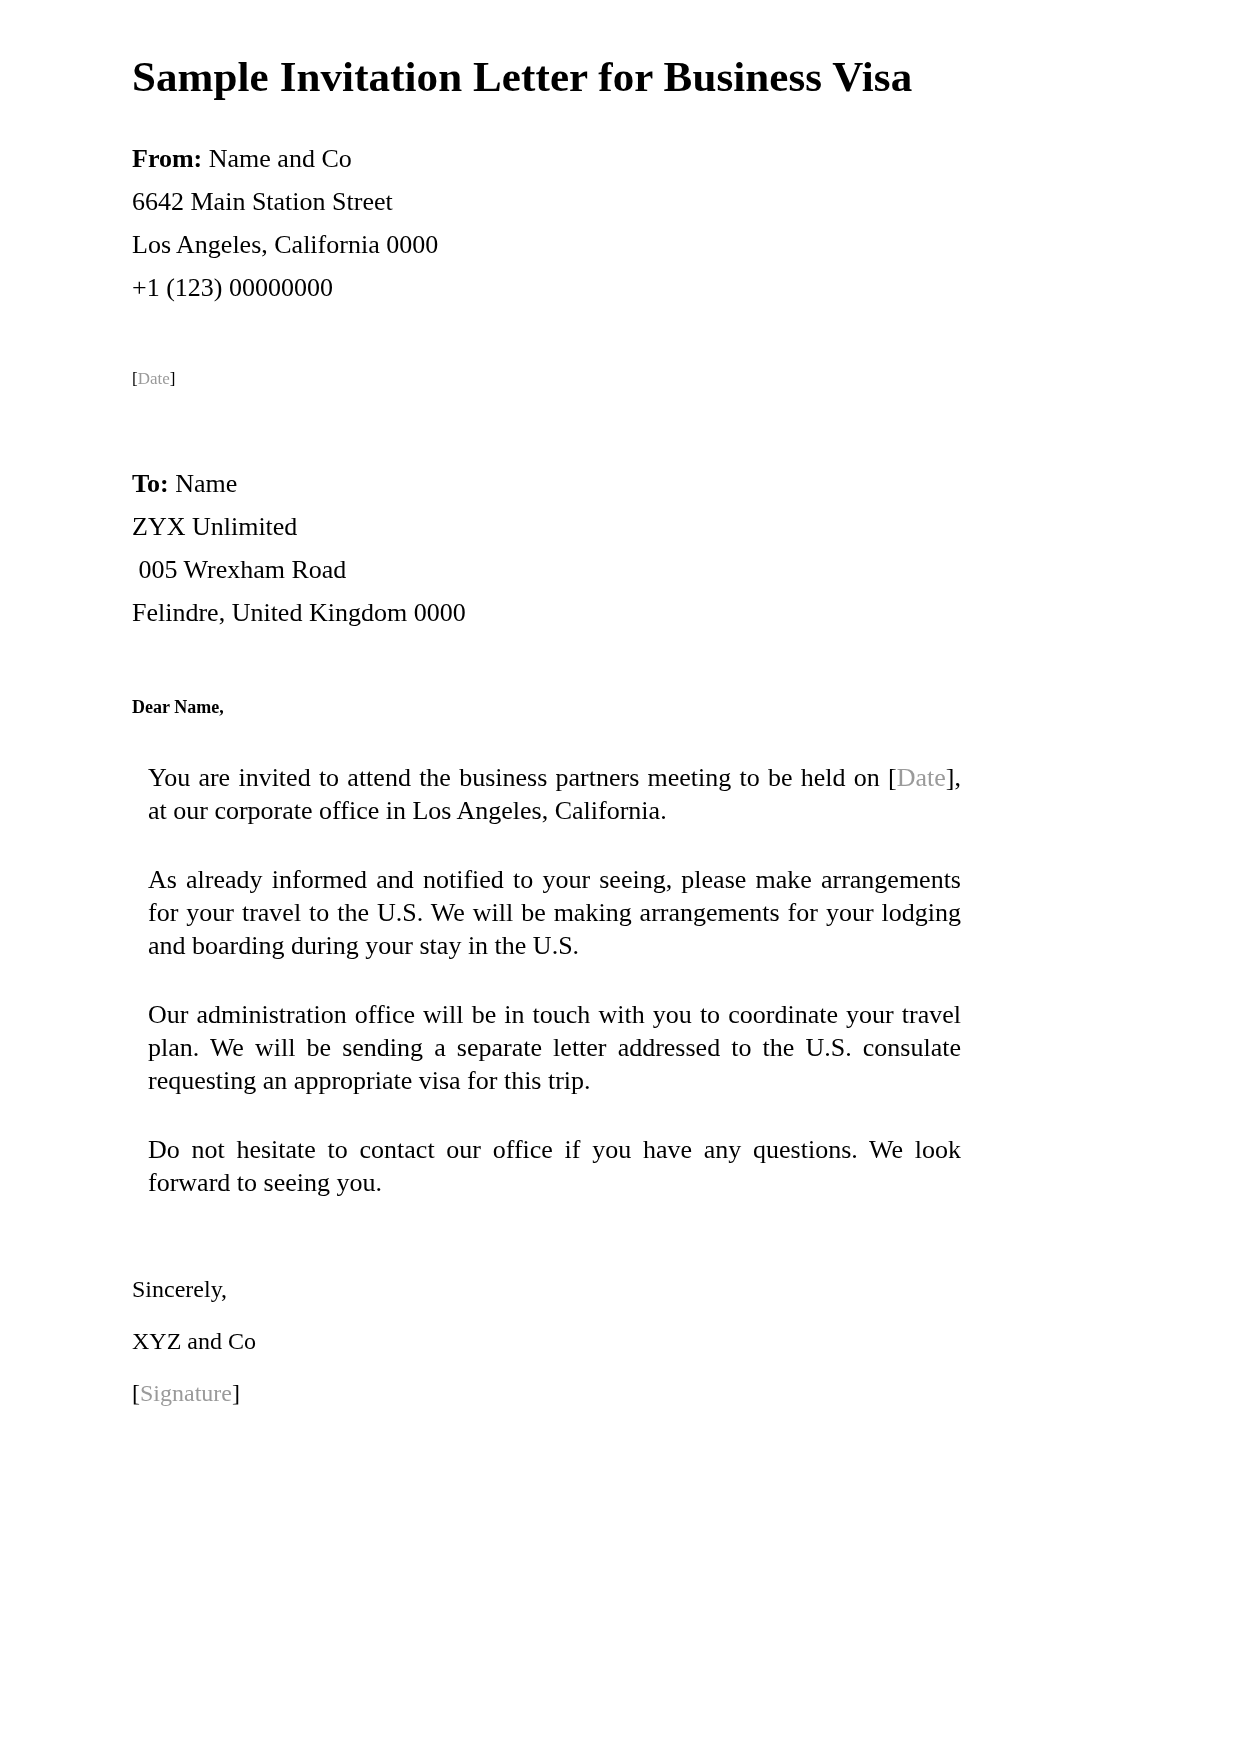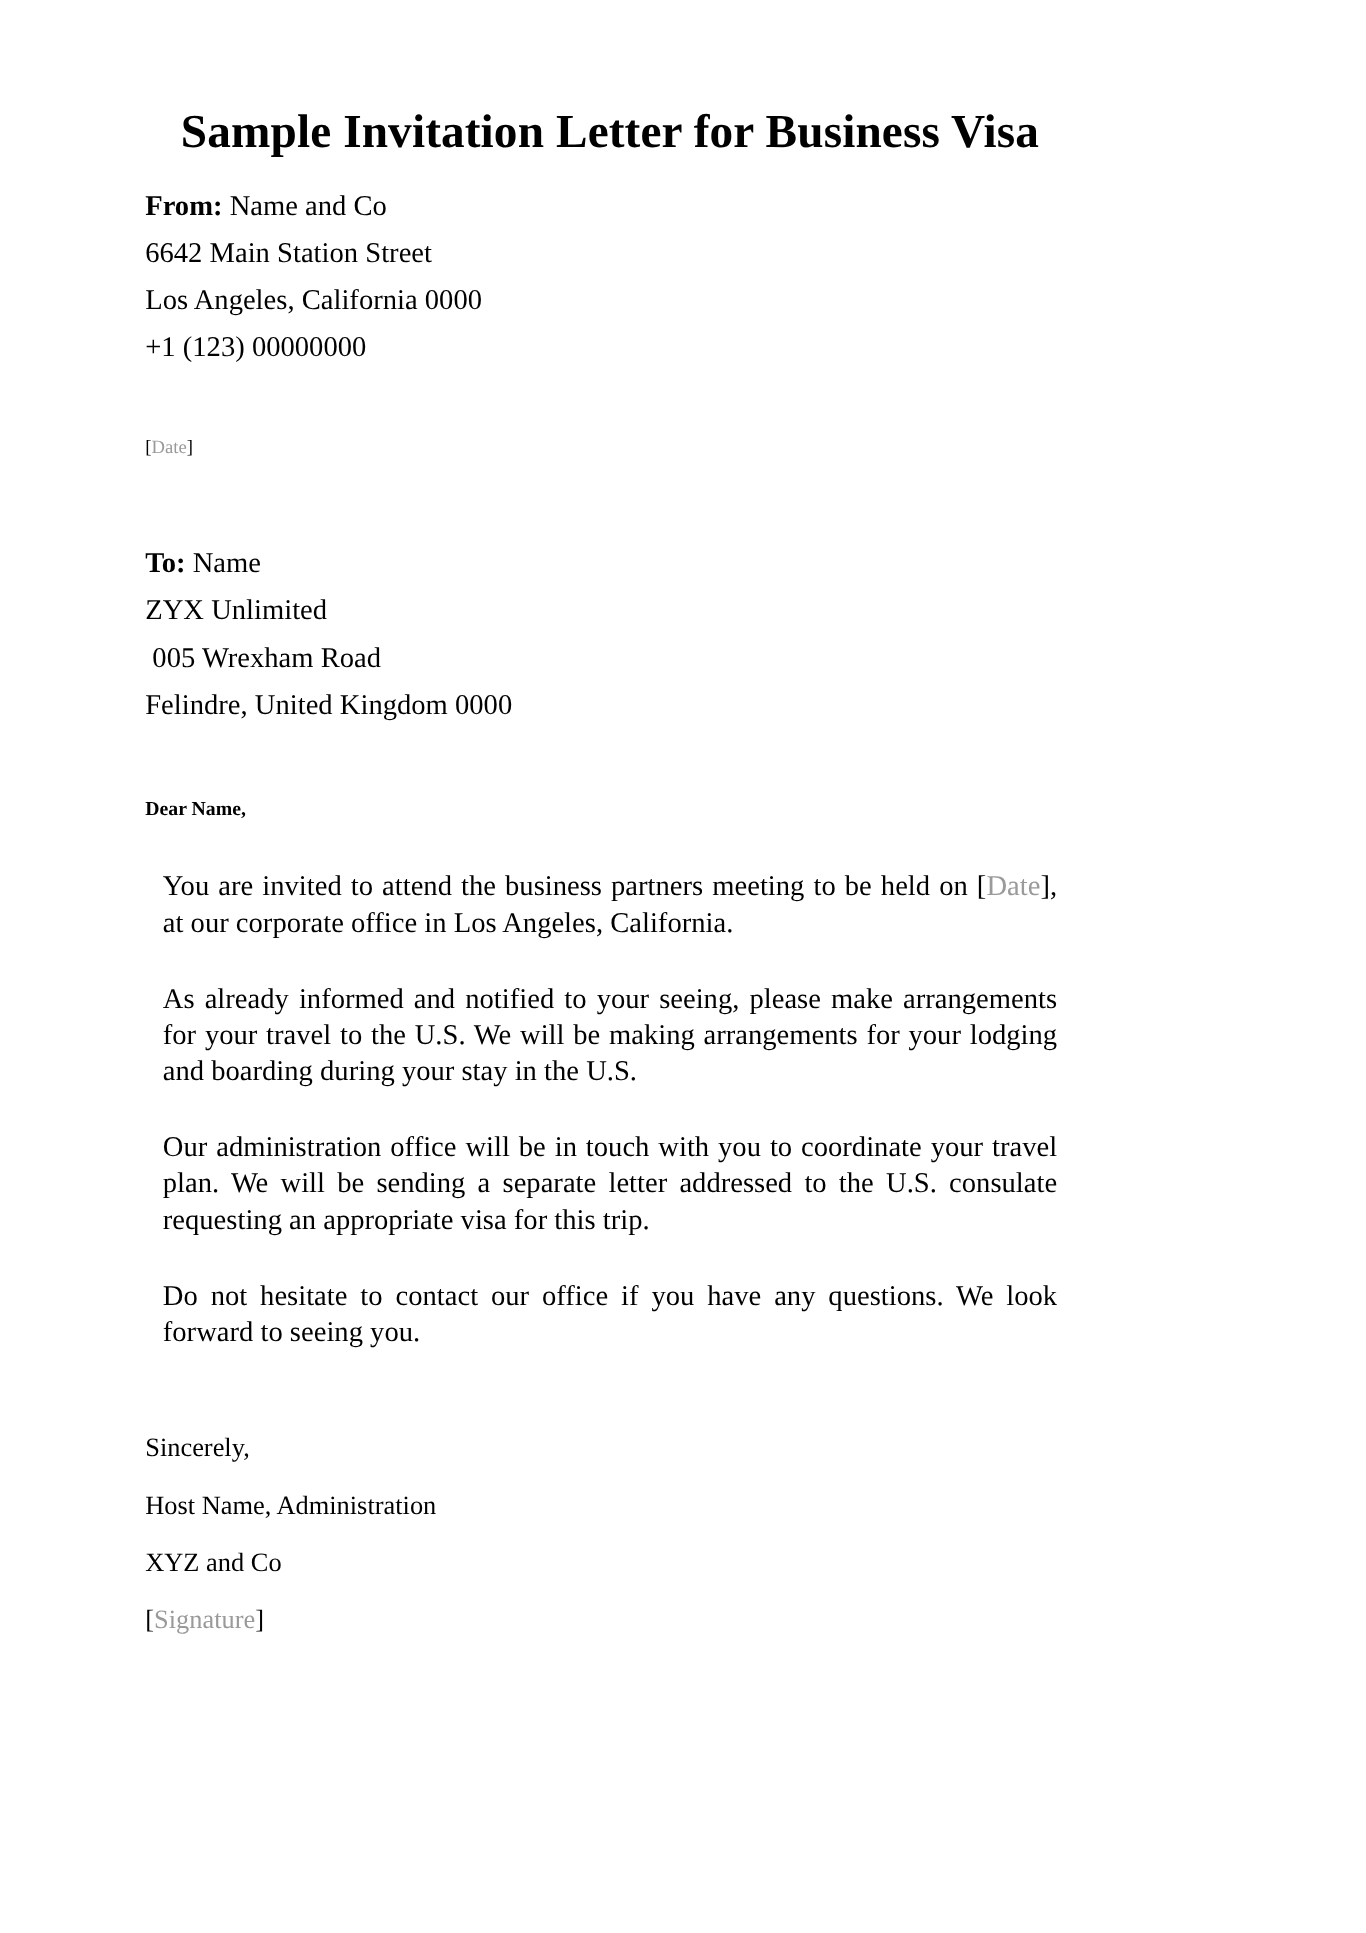--- a/index.html
+++ b/index.html
@@ -22,29 +22,29 @@
     left: 132px;
     top: 0;
     width: 845px;
   }
 
   .doc-title {
     font-family: "Liberation Serif", "DejaVu Serif", serif;
     font-weight: bold;
     font-size: 43px;
     line-height: 1.15;
-    text-align: center;
+    text-align: left;
     margin: 0;
-    padding-top: 96px;
+    padding-top: 52px;
     letter-spacing: 0.1px;
     white-space: nowrap;
   }
 
   .addr-block {
-    margin-top: 20px;
+    margin-top: 36px;
   }
   .addr-line {
     font-size: 26px;
     line-height: 43px;
     white-space: pre;
   }
   .addr-line .lbl {
     font-weight: bold;
   }
   .spacer-md { height: 48px; }
@@ -115,19 +115,18 @@
     <p class="body-para"><span>You are invited to attend the business partners meeting to be held on </span><span class="ph-brk">[</span><span class="ph-gray">Date</span><span class="ph-brk">]</span><span>, at our corporate office in Los Angeles, California.</span></p>
 
     <p class="body-para">As already informed and notified to your seeing, please make arrangements for your travel to the U.S. We will be making arrangements for your lodging and boarding during your stay in the U.S.</p>
 
     <p class="body-para">Our administration office will be in touch with you to coordinate your travel plan. We will be sending a separate letter addressed to the U.S. consulate requesting an appropriate visa for this trip.</p>
 
     <p class="body-para">Do not hesitate to contact our office if you have any questions. We look forward to seeing you.</p>
 
     <div class="closing-block">
       <div class="closing-line">Sincerely,</div>
-      <div class="closing-line">Host Name, Administration</div>
       <div class="closing-line">XYZ and Co</div>
       <div class="closing-line"><span class="ph-brk">[</span><span class="ph-gray">Signature</span><span class="ph-brk">]</span></div>
     </div>
 
   </div>
 </div>
 
 </body></html>

